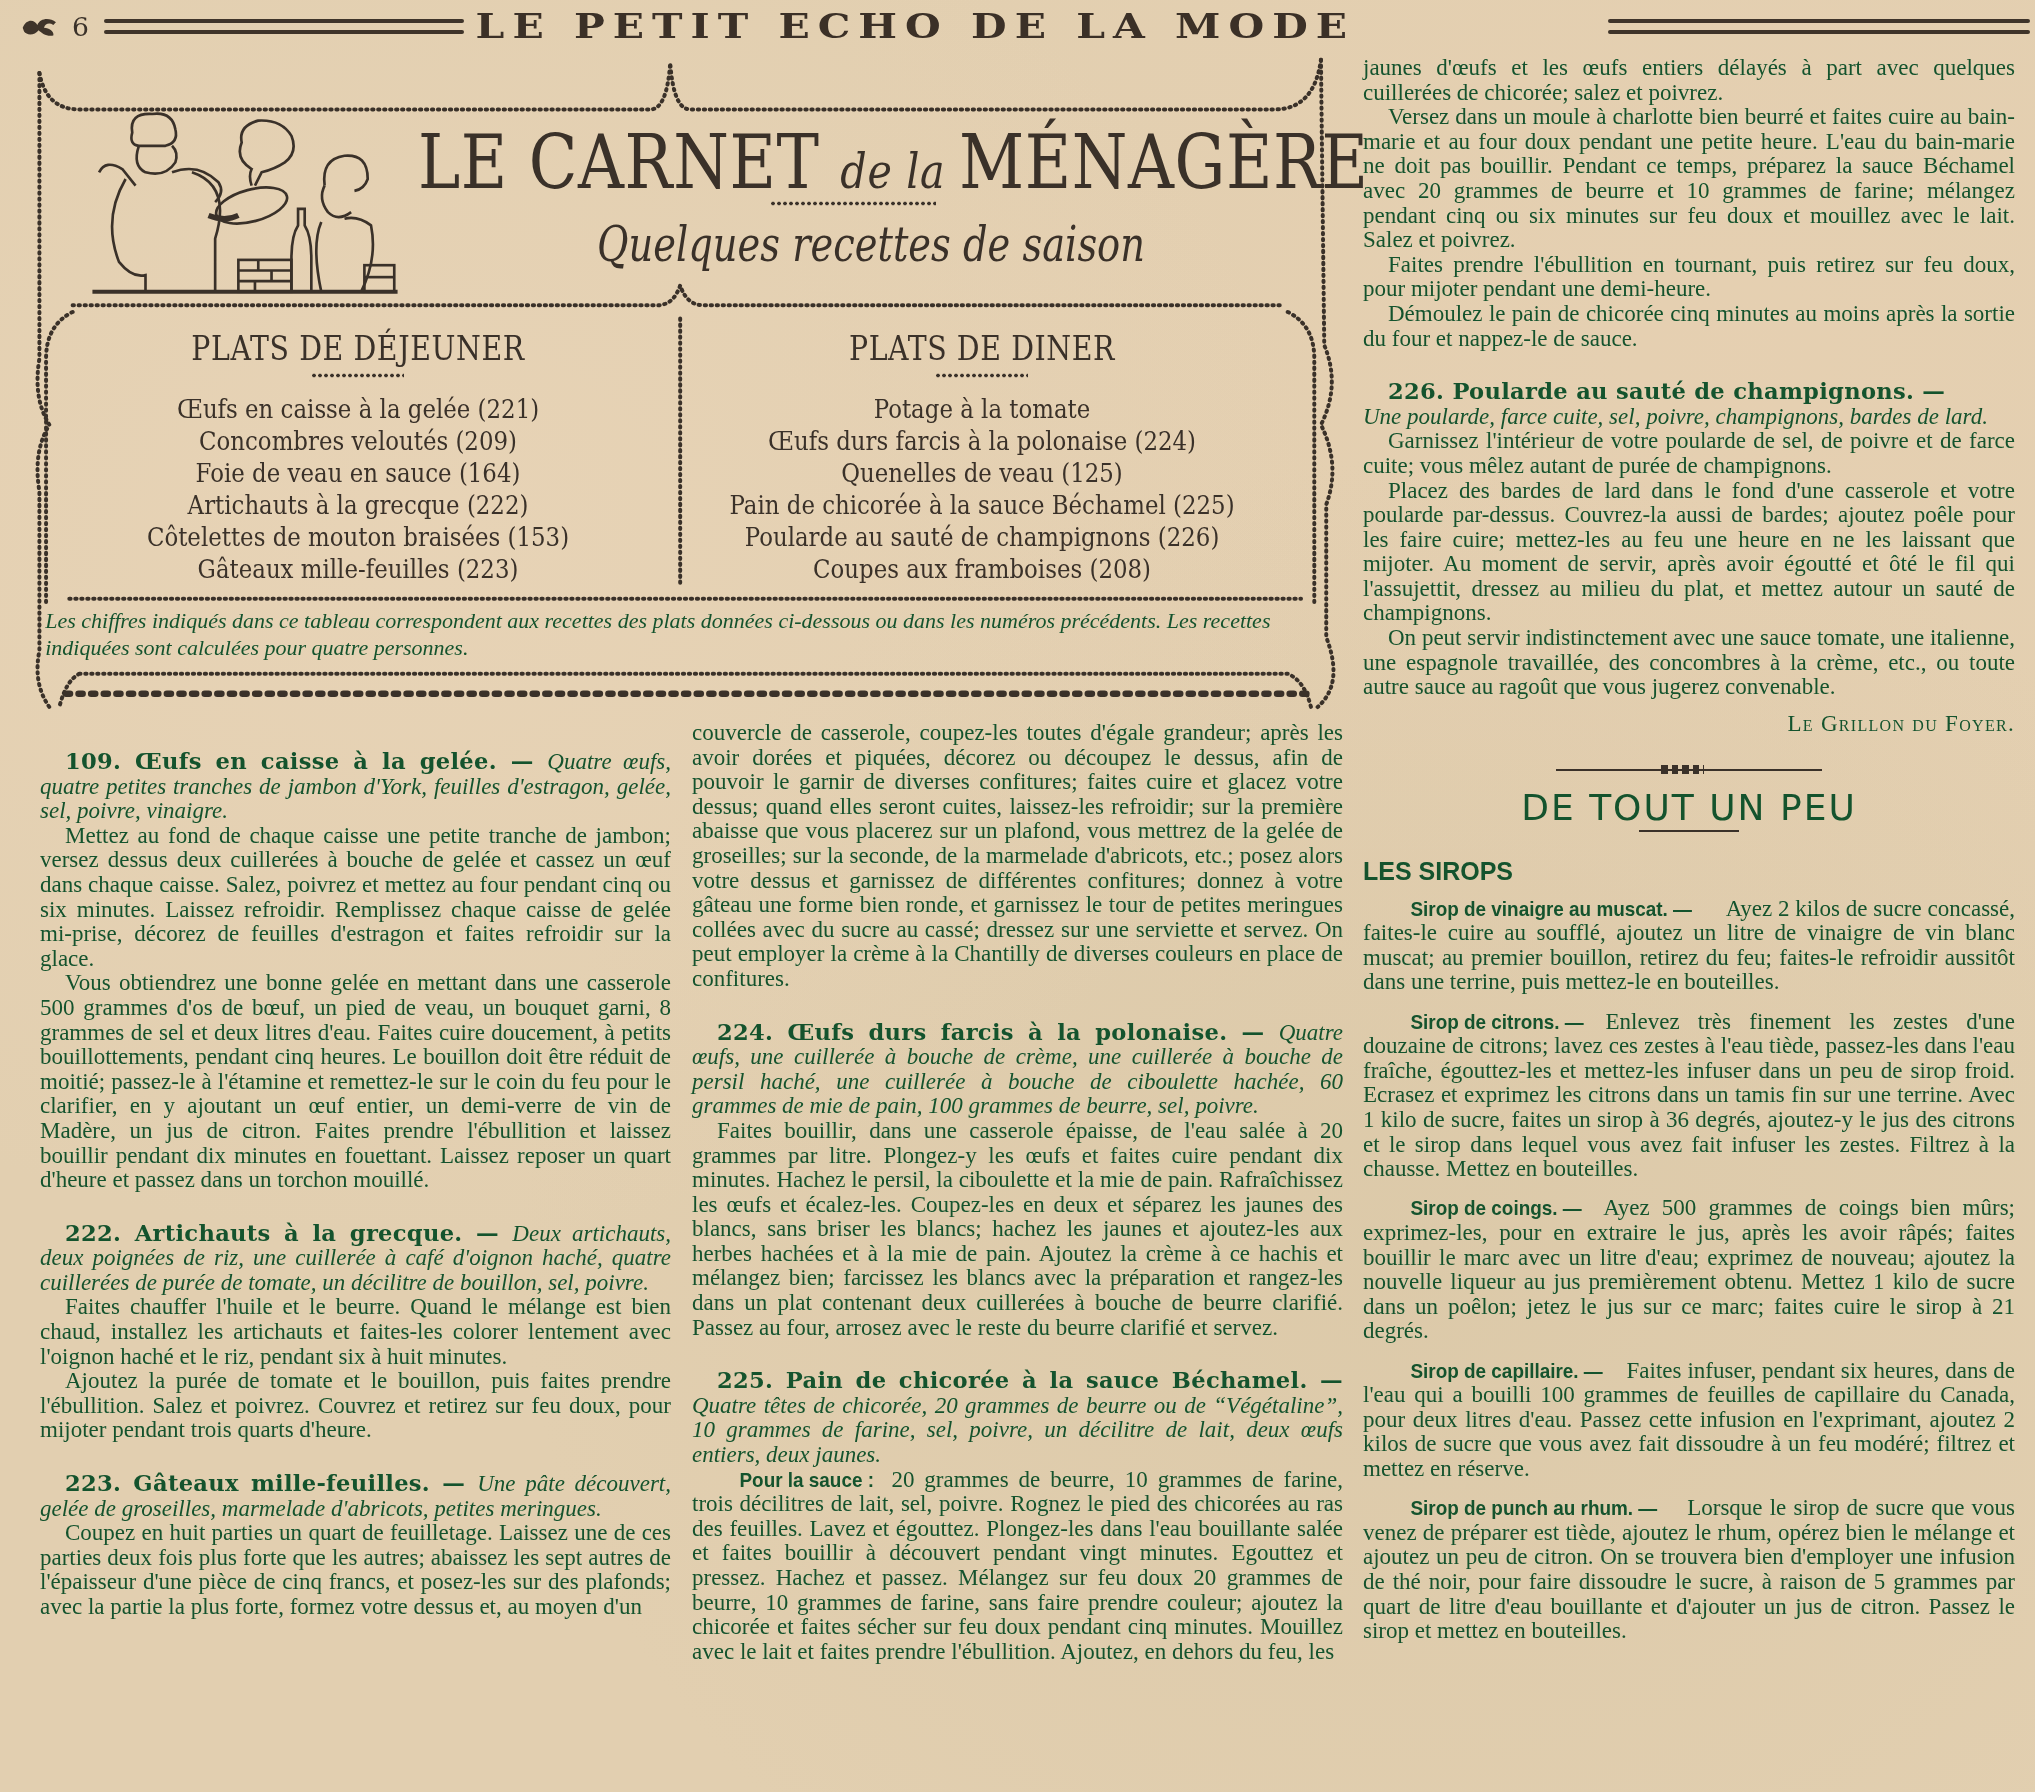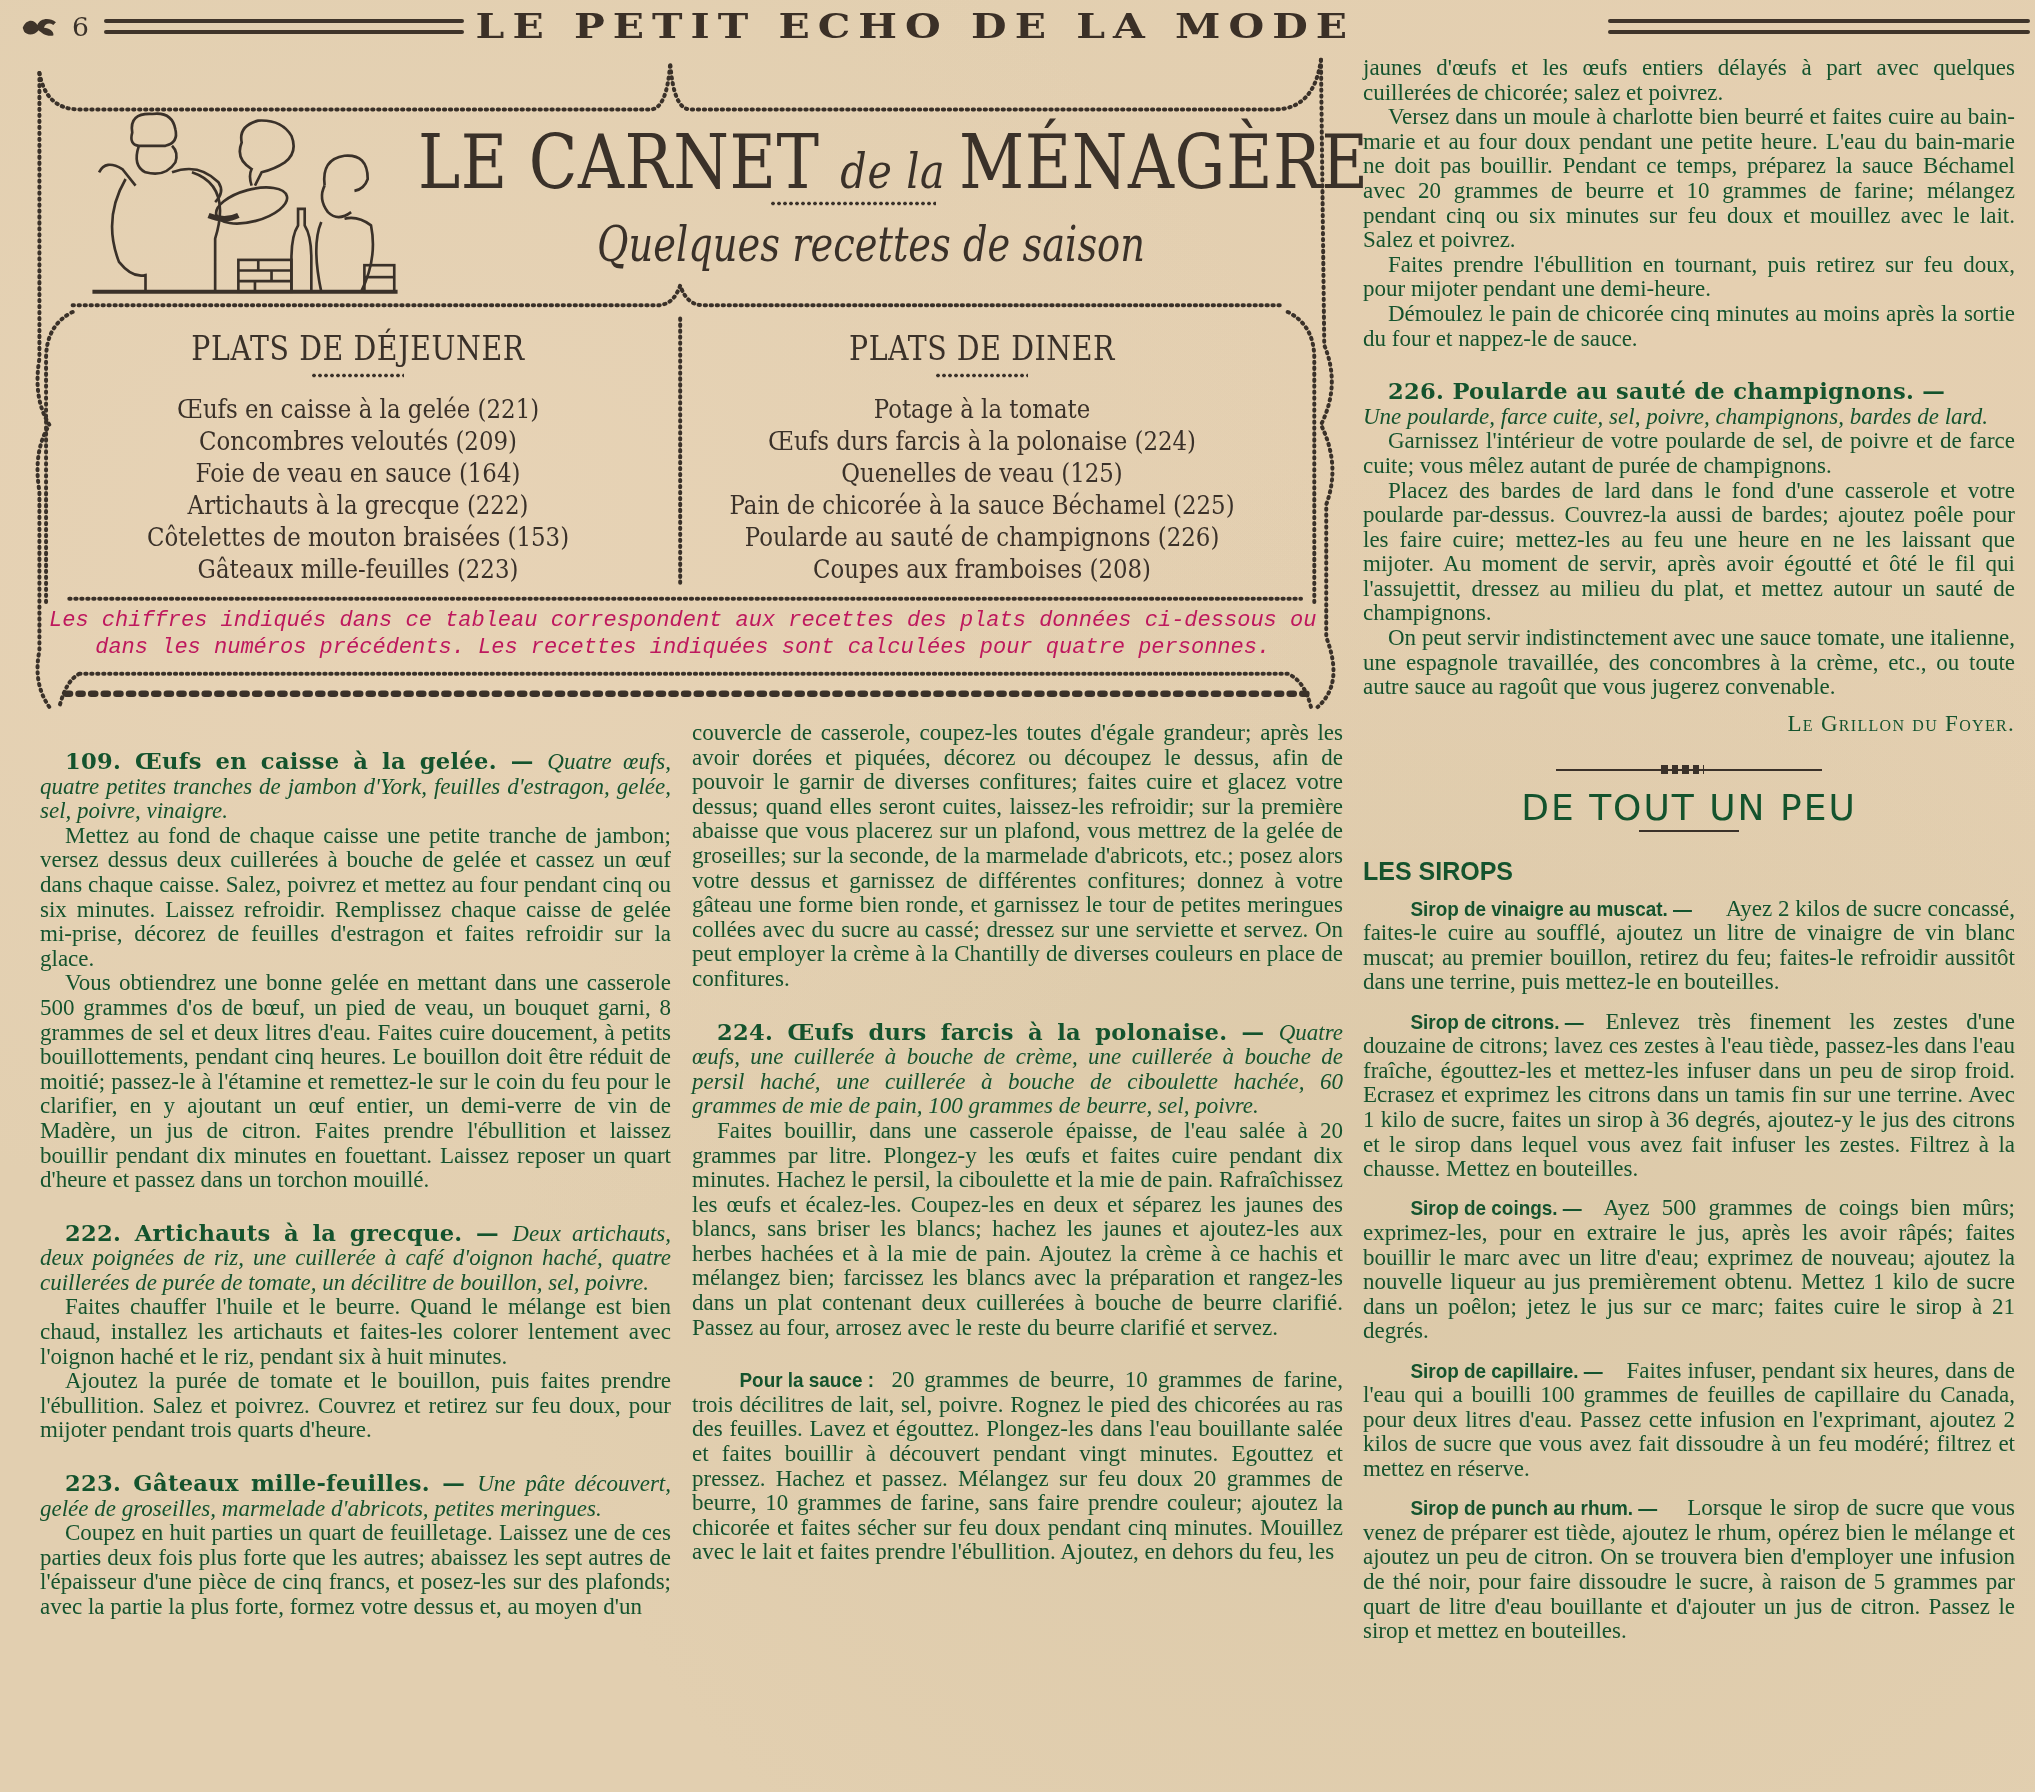--- a/index.html
+++ b/index.html
@@ -49,22 +49,22 @@
     font-size: 48px; color: #3a3129; transform: scaleX(0.8); transform-origin: left center; white-space: nowrap;
   }
   .menu-col { position: absolute; top: 276px; text-align: center; }
   .menu-col.dejeuner { left: 40px; width: 598px; }
   .menu-col.diner { left: 664px; width: 598px; }
   .menu-heading { font-family: "DejaVu Serif", serif; font-size: 33px; letter-spacing: 0.7px; transform: scaleX(0.86); margin-bottom: 4px; white-space: nowrap; }
   .menu-dots { width: 93px; height: 6.6px; margin: 0 auto 14.6px;
     background-image: radial-gradient(circle, #3a3129 1.7px, transparent 2px); background-size: 6px 6.6px; }
   .menu-item { font-family: "DejaVu Serif", serif; font-size: 26.6px; line-height: 32px; white-space: nowrap; transform: scaleX(0.86); }
   .carnet-note {
-    position: absolute; left: 26.6px; top: 555px; width: 1275px; text-align: center;
-    font-family: Liberation Mono, monospace; font-style: italic; font-size: 22px; line-height: 26.6px; color: #be185d;
+    position: absolute; left: 26.6px; top: 555px; width: 1275px; 
+    font-family: Liberation Serif, serif; font-style: italic; font-size: 22px; line-height: 26.6px; color: #14532d;
   }
 
   
   .col { position: absolute; font-family: "Liberation Serif", serif; font-size: 23px; line-height: 24.6px; color: #14532d; text-align: justify; hyphens: manual; }
   .col.left { left: 40px; top: 721px; width: 631px; }
   .col.mid { left: 692px; top: 721px; width: 651px; }
   .col.right { left: 1363px; top: 56px; width: 652px; }
   .col p { margin: 0; text-indent: 25px; }
   .col p.flush { text-indent: 0; }
   .recipe-head { font-family: "DejaVu Serif", serif; font-weight: bold; font-size: 22.6px; letter-spacing: 0.3px; }
@@ -200,20 +200,21 @@
     </div>
   </div>
 
   <div class="col mid">
     <p class="flush">couvercle de casserole, coupez-les toutes d'égale grandeur; après les avoir dorées et piquées, décorez ou découpez le dessus, afin de pouvoir le garnir de diverses confitures; faites cuire et glacez votre dessus; quand elles seront cuites, laissez-les refroidir; sur la première abaisse que vous placerez sur un plafond, vous mettrez de la gelée de groseilles; sur la seconde, de la marmelade d'abricots, etc.; posez alors votre dessus et garnissez de différentes confitures; donnez à votre gâteau une forme bien ronde, et garnissez le tour de petites meringues collées avec du sucre au cassé; dressez sur une serviette et servez. On peut employer la crème à la Chantilly de diverses couleurs en place de confitures.</p>
     <div class="recipe">
       <p><span class="recipe-head">224. Œufs durs farcis à la polonaise. — </span><span class="ingredients">Quatre œufs, une cuillerée à bouche de crème, une cuillerée à bouche de persil haché, une cuillerée à bouche de ciboulette hachée, 60 grammes de mie de pain, 100 grammes de beurre, sel, poivre.</span></p>
       <p>Faites bouillir, dans une casserole épaisse, de l'eau salée à 20 grammes par litre. Plongez-y les œufs et faites cuire pendant dix minutes. Hachez le persil, la ciboulette et la mie de pain. Rafraîchissez les œufs et écalez-les. Coupez-les en deux et séparez les jaunes des blancs, sans briser les blancs; hachez les jaunes et ajoutez-les aux herbes hachées et à la mie de pain. Ajoutez la crème à ce hachis et mélangez bien; farcissez les blancs avec la préparation et rangez-les dans un plat contenant deux cuillerées à bouche de beurre clarifié. Passez au four, arrosez avec le reste du beurre clarifié et servez.</p>
     </div>
     <div class="recipe">
+      <p><span class="recipe-head">225. Pain de chicorée à la sauce Béchamel. — </span><span class="ingredients">Quatre têtes de chicorée, 20 grammes de beurre ou de “Végétaline”, 10 grammes de farine, sel, poivre, un décilitre de lait, deux œufs entiers, deux jaunes.</span></p>
       <p><span class="lead">Pour la sauce : </span><span>20 grammes de beurre, 10 grammes de farine, trois décilitres de lait, sel, poivre. Rognez le pied des chicorées au ras des feuilles. Lavez et égouttez. Plongez-les dans l'eau bouillante salée et faites bouillir à découvert pendant vingt minutes. Egouttez et pressez. Hachez et passez. Mélangez sur feu doux 20 grammes de beurre, 10 grammes de farine, sans faire prendre couleur; ajoutez la chicorée et faites sécher sur feu doux pendant cinq minutes. Mouillez avec le lait et faites prendre l'ébullition. Ajoutez, en dehors du feu, les</span></p>
     </div>
   </div>
 
   <div class="col right">
     <p class="flush">jaunes d'œufs et les œufs entiers délayés à part avec quelques cuillerées de chicorée; salez et poivrez.</p>
     <p>Versez dans un moule à charlotte bien beurré et faites cuire au bain-marie et au four doux pendant une petite heure. L'eau du bain-marie ne doit pas bouillir. Pendant ce temps, préparez la sauce Béchamel avec 20 grammes de beurre et 10 grammes de farine; mélangez pendant cinq ou six minutes sur feu doux et mouillez avec le lait. Salez et poivrez.</p>
     <p>Faites prendre l'ébullition en tournant, puis retirez sur feu doux, pour mijoter pendant une demi-heure.</p>
     <p>Démoulez le pain de chicorée cinq minutes au moins après la sortie du four et nappez-le de sauce.</p>
     <div class="recipe" style="margin-top:0">

